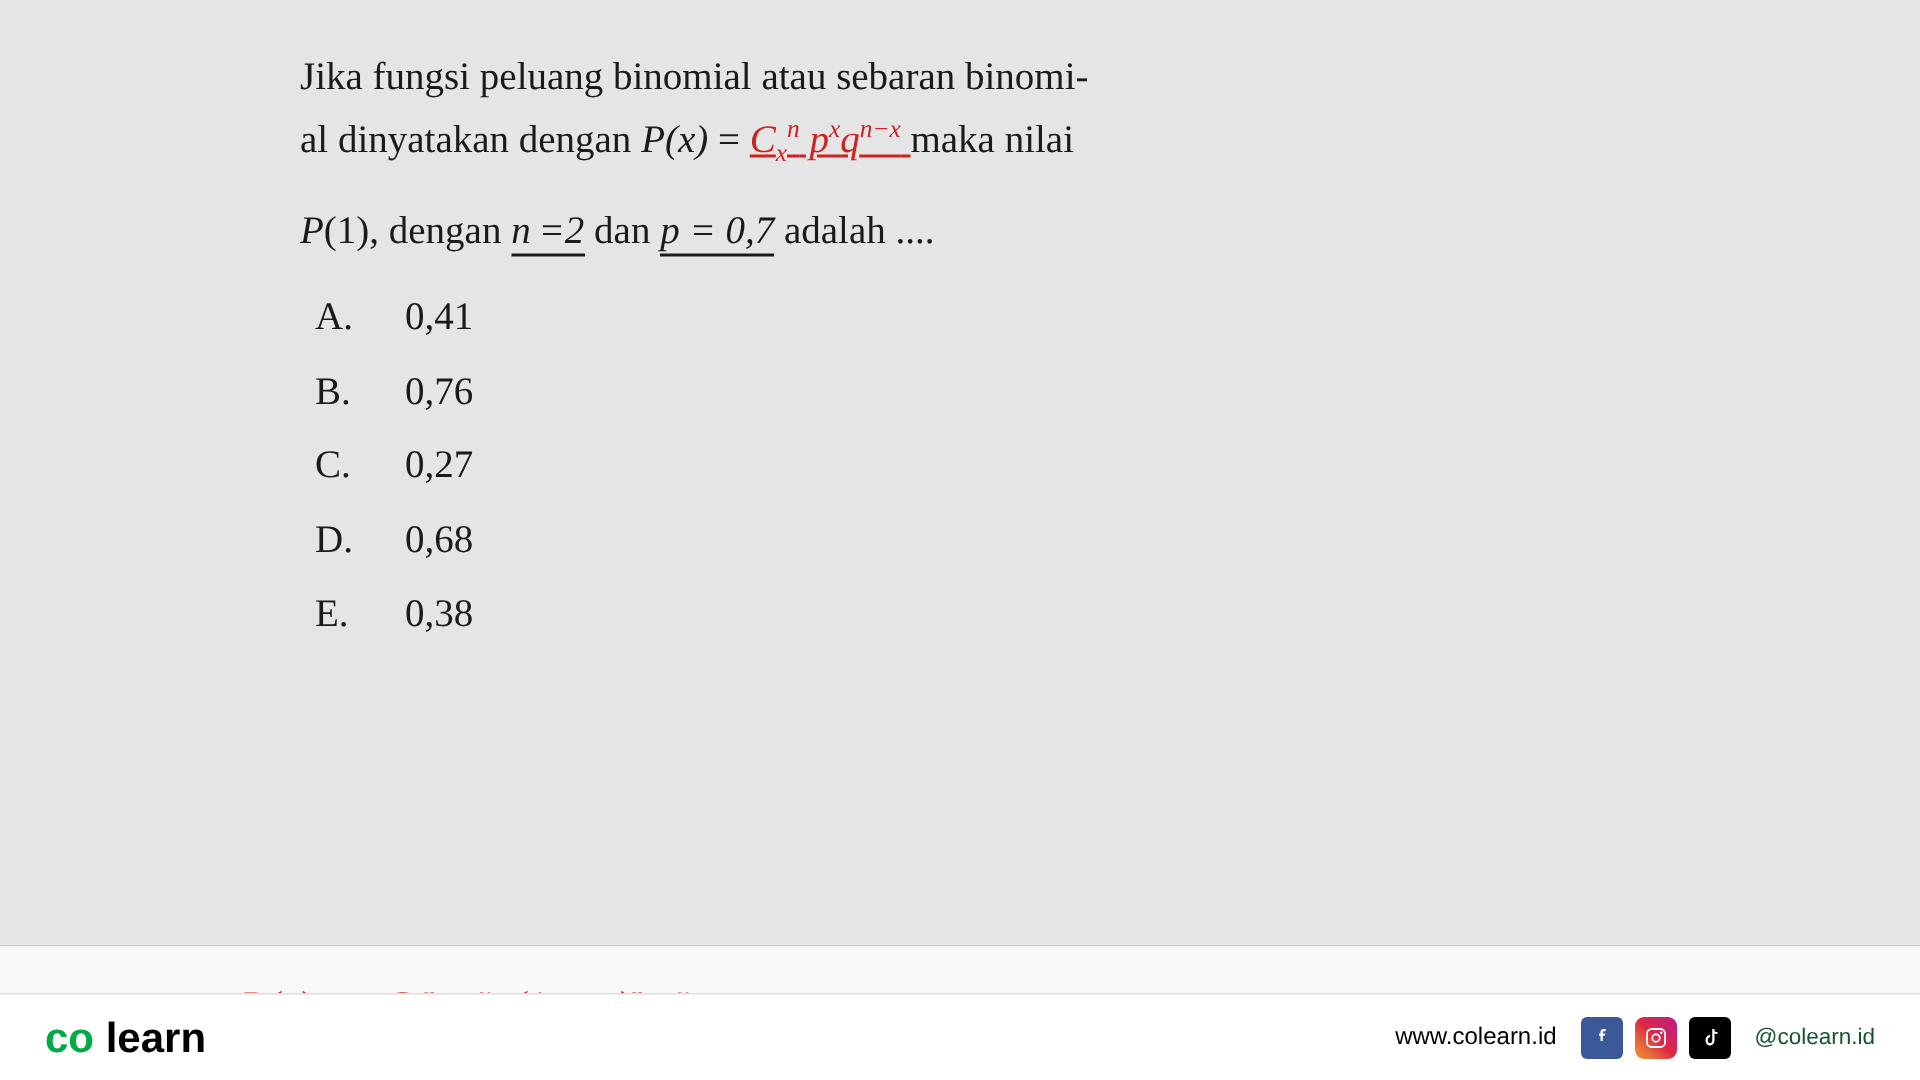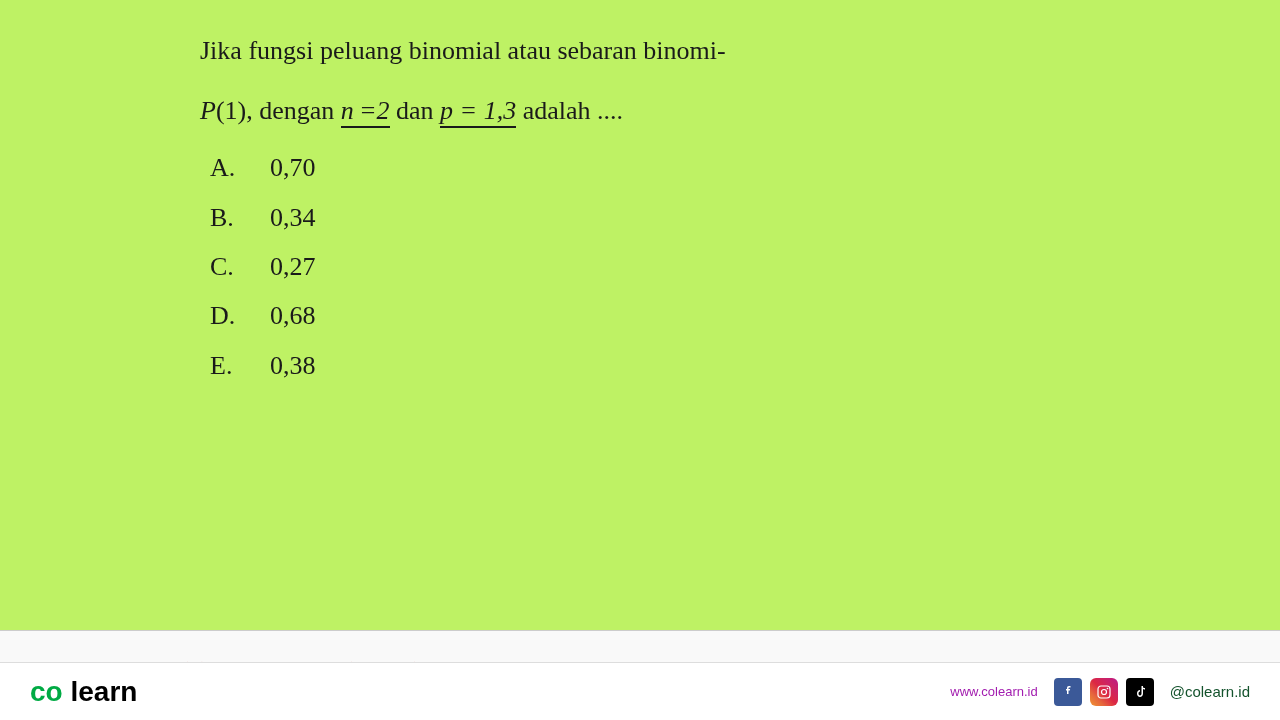--- a/index.html
+++ b/index.html
@@ -10,21 +10,21 @@
       background: #ffffff;
       font-family: 'Times New Roman', Times, serif;
       overflow: hidden;
       position: relative;
     }
 
     .main-content {
       width: 100%;
       height: 630px;
       padding: 30px 60px 20px 200px;
-      background: #bef264;
+      background: #e5e5e5;
     }
 
     .question-text {
       font-size: 26px;
       line-height: 1.6;
       color: #1a1a1a;
       margin-bottom: 18px;
     }
 
     .double-underline {
@@ -123,22 +123,22 @@
       font-family: Arial, sans-serif;
     }
 
     .footer-right {
       display: flex;
       align-items: center;
       gap: 16px;
     }
 
     .footer-url {
-      font-size: 13px;
-      color: #a21caf;
+      font-size: 16px;
+      color: #000000;
       font-family: Arial, sans-serif;
     }
 
     .social-icons {
       display: flex;
       align-items: center;
       gap: 8px;
     }
 
     .social-icon {
@@ -181,40 +181,47 @@
   </style>
 </head>
 <body>
 
 <div class="main-content">
 
   <div>
     <div class="question-text">
       
       <span>Jika fungsi peluang binomial atau sebaran binomi-</span><br>
+      <span>al dinyatakan dengan 
+        <span style="font-style:italic;">P(x)</span> = 
+        <span class="red-formula" style="font-style:italic;">
+          C<sub>x</sub><sup>n</sup> p<sup>x</sup>q<sup>n−x</sup>
+        </span>
+        <span> maka nilai</span>
+      </span>
     </div>
 
     <div class="question-text" style="margin-bottom: 12px;">
       <span>
         <span style="font-style:italic;">P</span>(1), dengan 
         <span class="double-underline" style="font-style:italic;">n =2</span>
         dan 
-        <span class="double-underline" style="font-style:italic;">p = 1,3</span>
+        <span class="double-underline" style="font-style:italic;">p = 0,7</span>
         adalah ....
       </span>
     </div>
 
     <div class="choices">
       <div class="choice-item">
         <span class="choice-label">A.</span>
-        <span>0,70</span>
+        <span>0,41</span>
       </div>
       <div class="choice-item">
         <span class="choice-label">B.</span>
-        <span>0,34</span>
+        <span>0,76</span>
       </div>
       <div class="choice-item">
         <span class="choice-label">C.</span>
         <span>0,27</span>
       </div>
       <div class="choice-item">
         <span class="choice-label">D.</span>
         <span>0,68</span>
       </div>
       <div class="choice-item">

